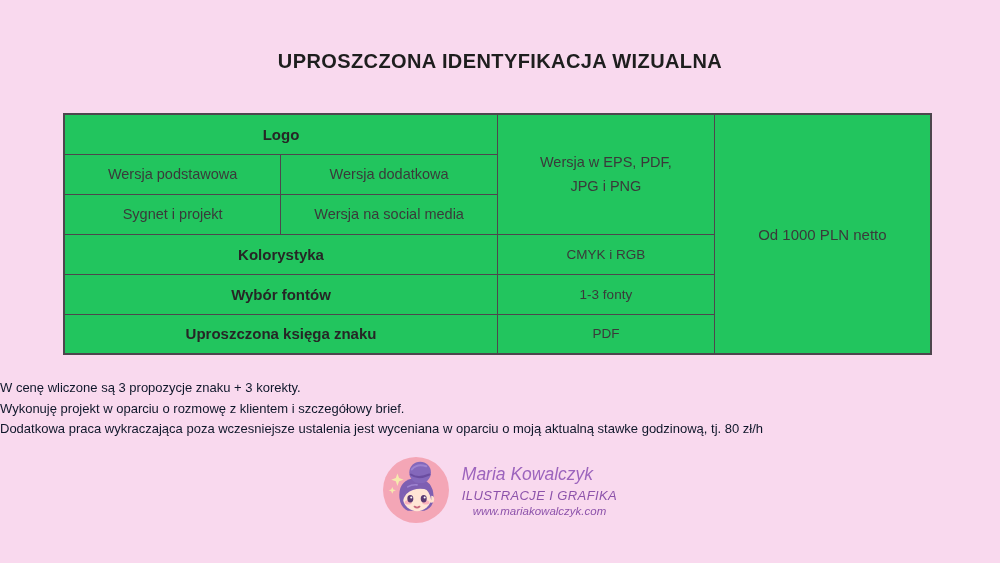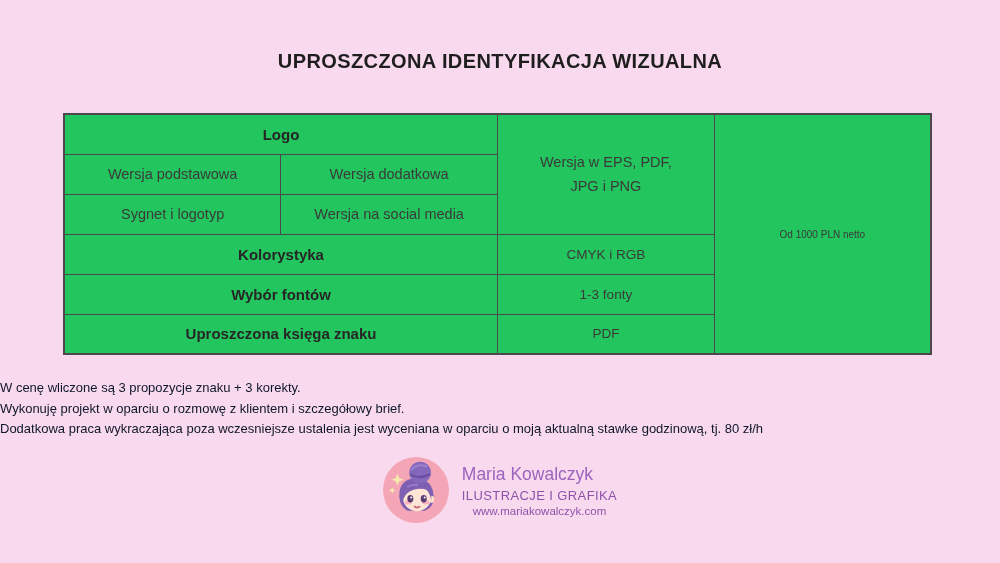--- a/index.html
+++ b/index.html
@@ -40,38 +40,39 @@
     height: 40px;
     padding: 0 6px;
   }
   table.price-table td.hdr {
     font-weight: bold;
     font-size: 15px;
     color: #262626;
   }
   table.price-table td.val { font-size: 13.5px; }
   table.price-table td.formats-cell { font-size: 14.5px; line-height: 24px; }
-  table.price-table td.price-cell { font-size: 10px; }
+  table.price-table td.price-cell { font-size: 15px; }
 
   .notes {
     position: absolute;
     top: 378px; left: 0; width: 100%;
     text-align: left;
     font-size: 13px;
     line-height: 20.5px;
     color: #0f172a;
   }
 
   .brand {
     position: absolute;
     top: 457px; left: 0; width: 100%;
     display: flex;
     justify-content: center;
     align-items: center;
     gap: 13px;
+    font-style: italic;
   }
   .brand .avatar { width: 66px; height: 66px; flex: 0 0 auto; }
   .brand .brand-text { display: flex; flex-direction: column; justify-content: center; }
   .brand .brand-name {
     font-size: 17.5px;
     color: #9c64bd;
     margin-bottom: 3px;
   }
   .brand .brand-tagline {
     font-size: 13px;
@@ -100,21 +101,21 @@
         <div>Wersja w EPS, PDF,</div>
         <div>JPG i PNG</div>
       </td>
       <td class="price-cell" rowspan="6">Od 1000 PLN netto</td>
     </tr>
     <tr>
       <td>Wersja podstawowa</td>
       <td>Wersja dodatkowa</td>
     </tr>
     <tr>
-      <td>Sygnet i logotyp</td>
+      <td>Sygnet i projekt</td>
       <td>Wersja na social media</td>
     </tr>
     <tr>
       <td class="hdr" colspan="2">Kolorystyka</td>
       <td class="val">CMYK i RGB</td>
     </tr>
     <tr>
       <td class="hdr" colspan="2">Wybór fontów</td>
       <td class="val">1-3 fonty</td>
     </tr>

